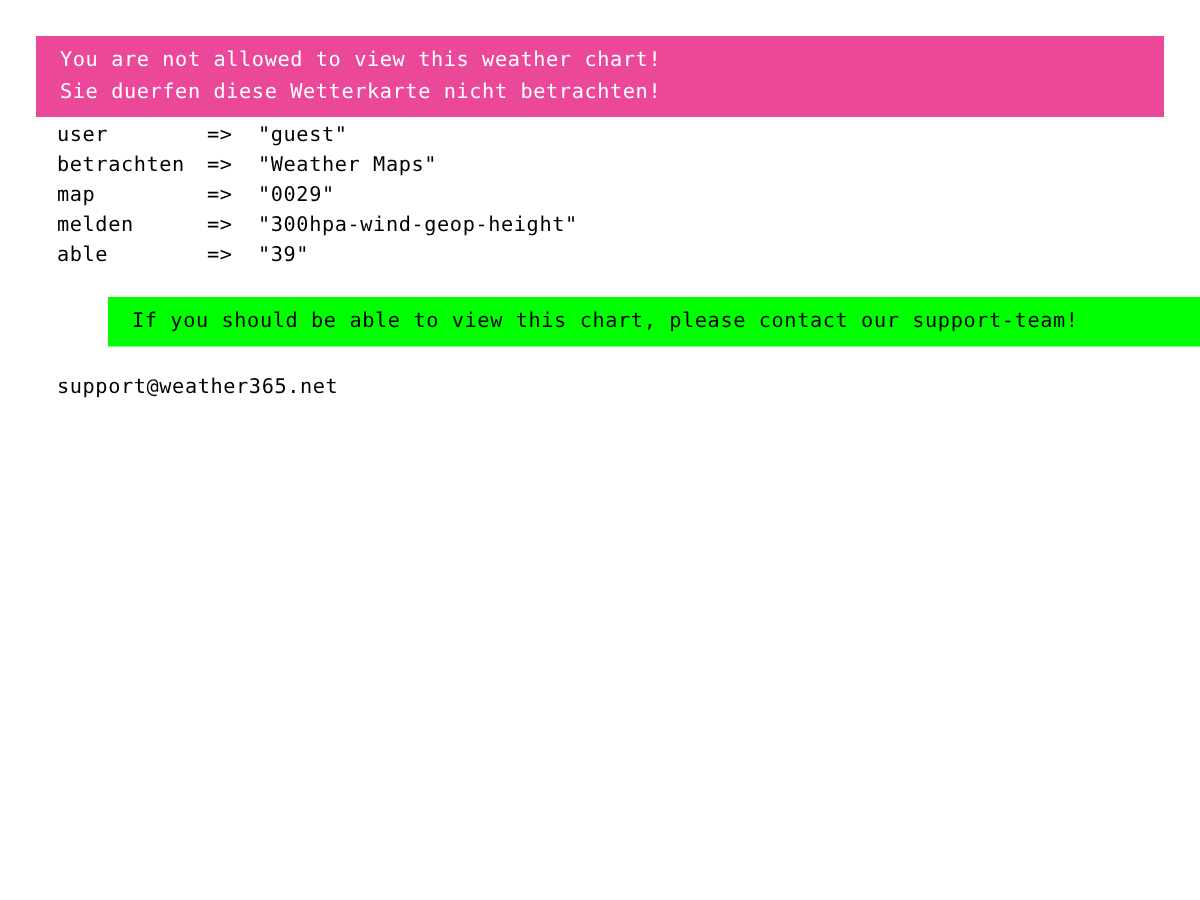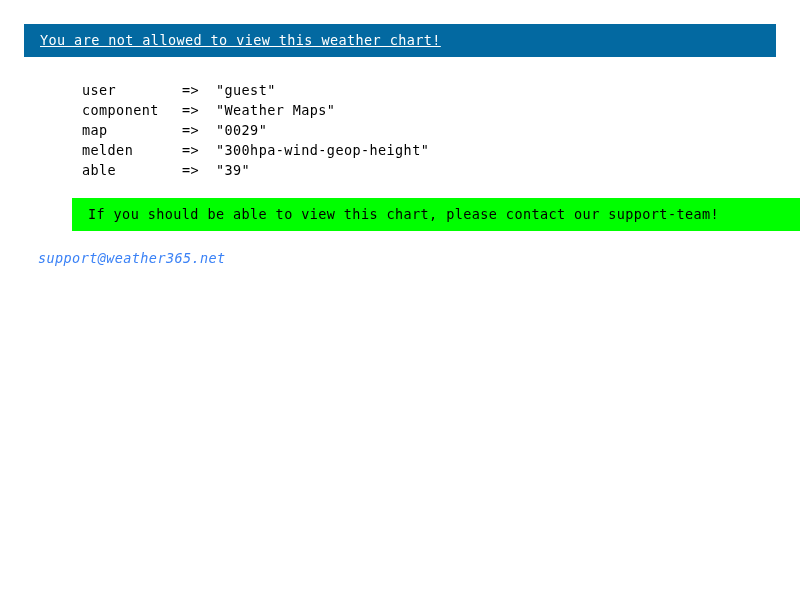--- a/index.html
+++ b/index.html
@@ -25,23 +25,22 @@
     left: 24px;
     width: 752px;
     box-sizing: border-box;
     padding: 6px 0 6px 16px;
     line-height: 21px;
     font-size: 13.5px;
     letter-spacing: 0.4px;
   }
   .banner-error {
     top: 24px;
-    background: #0369a1;
+    background: #ec4899;
     color: #ffffff;
-    text-decoration: underline;
   }
   .banner-ok {
     top: 198px;
     background: #00ff00;
     color: #000000;
     margin-left: 48px;
   }
   .banner div {
     white-space: pre;
   }
@@ -55,63 +54,62 @@
     display: flex;
     height: 20px;
     align-items: center;
     font-size: 13.5px;
     letter-spacing: 0.4px;
     white-space: pre;
   }
   .param-key {
     width: 100px;
     flex: 0 0 100px;
-    margin-left: 44px;
   }
   .param-arrow {
     width: 34px;
     flex: 0 0 34px;
   }
   .param-val {
     flex: 1 1 auto;
   }
   .footer {
     position: absolute;
     left: 38px;
     top: 250px;
     width: 738px;
     display: flex;
     justify-content: space-between;
     font-size: 13.5px;
     letter-spacing: 0.4px;
     white-space: pre;
   }
   .footer a {
-    color: #3b82f6;
+    color: #000000;
     text-decoration: none;
-    font-style: italic;
   }
 </style>
 </head>
 <body>
 
 <div class="page">
 
   <div class="banner banner-error">
     <div>You are not allowed to view this weather chart!</div>
+    <div>Sie duerfen diese Wetterkarte nicht betrachten!</div>
   </div>
 
   <div class="params">
     <div class="param-row">
       <span class="param-key">user</span>
       <span class="param-arrow">=&gt;</span>
       <span class="param-val">"guest"</span>
     </div>
     <div class="param-row">
-      <span class="param-key">component</span>
+      <span class="param-key">betrachten</span>
       <span class="param-arrow">=&gt;</span>
       <span class="param-val">"Weather Maps"</span>
     </div>
     <div class="param-row">
       <span class="param-key">map</span>
       <span class="param-arrow">=&gt;</span>
       <span class="param-val">"0029"</span>
     </div>
     <div class="param-row">
       <span class="param-key">melden</span>

